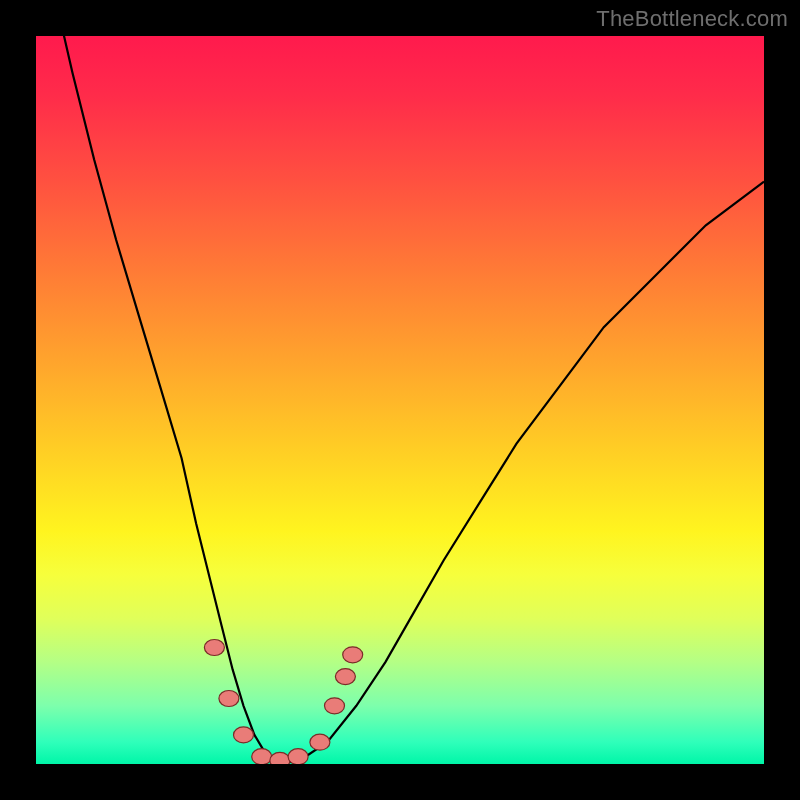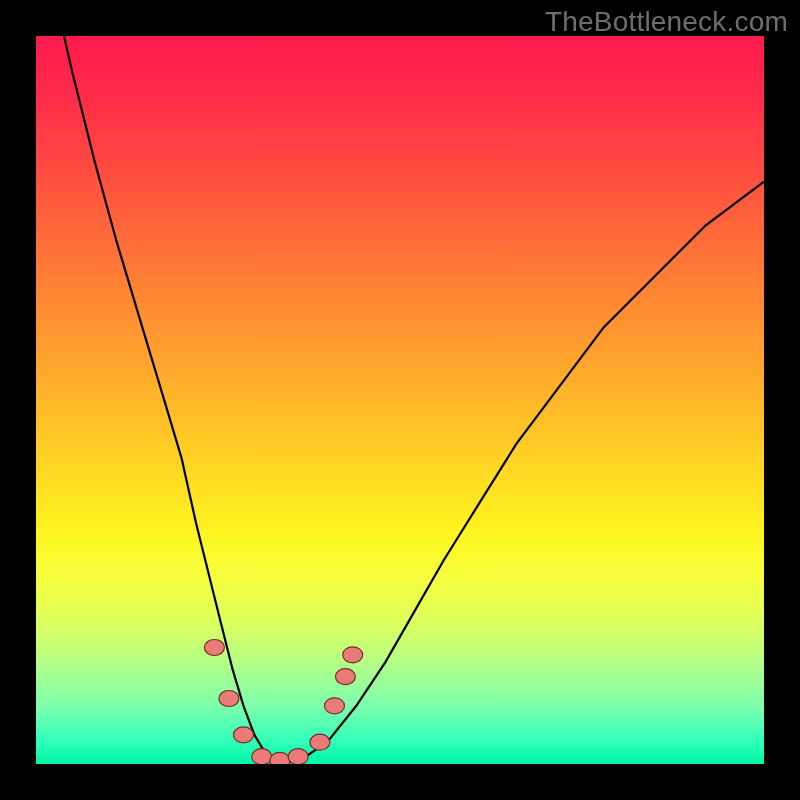--- a/index.html
+++ b/index.html
@@ -30,21 +30,21 @@
       #7dffac 92%,
       #2fffba 97%,
       #00f6a8 100%
     );
   }
   .watermark {
     position: absolute;
     top: 6px;
     right: 12px;
     font-family: Arial, Helvetica, sans-serif;
-    font-size: 28px;
+    font-size: 22px;
     font-weight: 500;
     color: #6e6e6e;
     letter-spacing: 0.2px;
   }
   svg.curve {
     position: absolute;
     left: 0; top: 0;
     width: 728px; height: 728px;
   }
   .marker {

